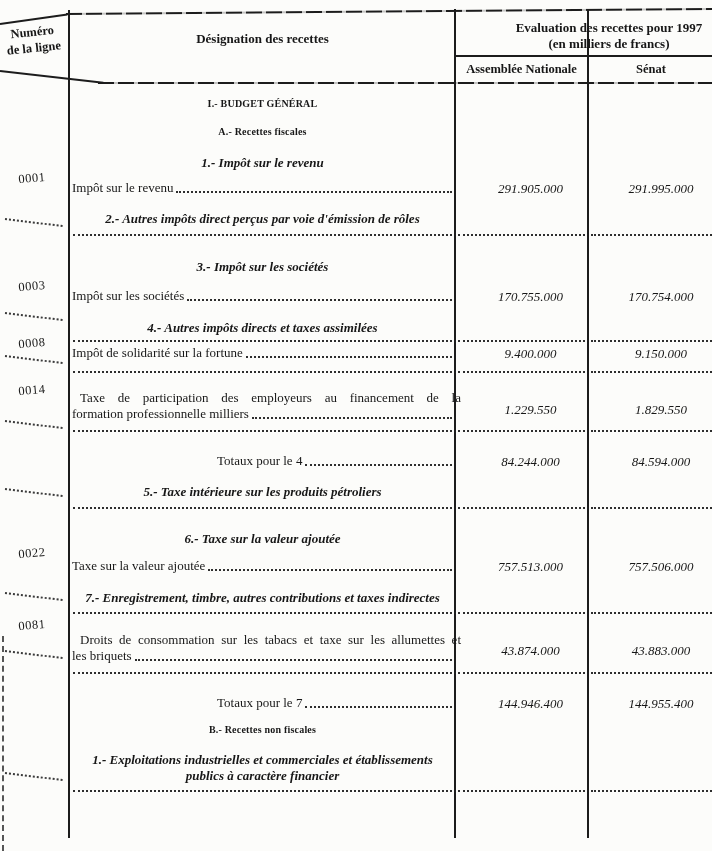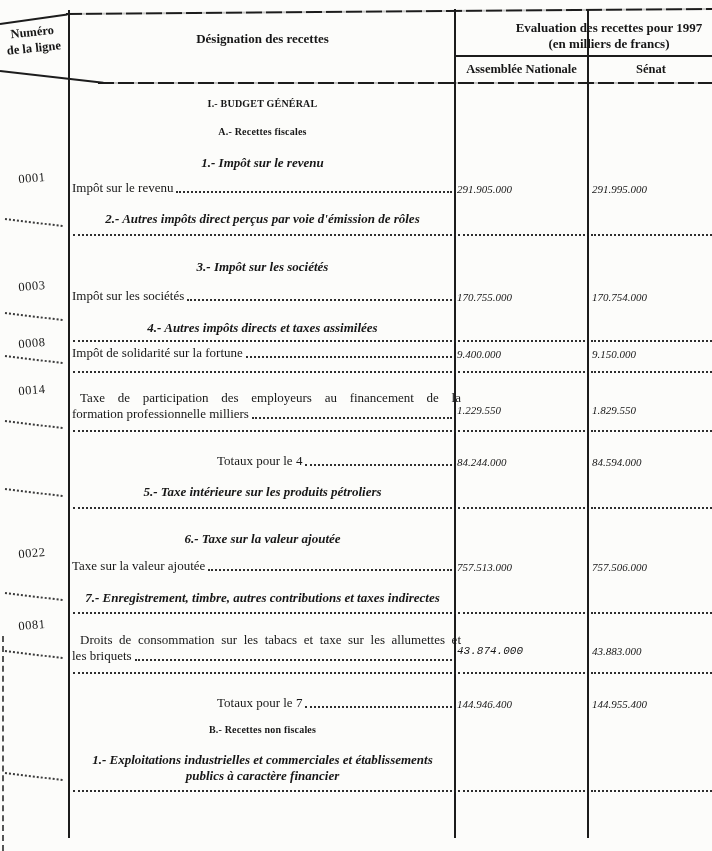--- a/index.html
+++ b/index.html
@@ -14,21 +14,21 @@
     background:repeating-linear-gradient(90deg,#1c1c1c 0 16px,rgba(28,28,28,.25) 16px 20px);}
   .txt{position:absolute;line-height:16px;}
   .ctr{text-align:center;}
   .b{font-weight:bold;}
   .sec{font-weight:bold;font-size:10px;letter-spacing:.2px;}
   .sub{font-style:italic;font-weight:600;font-size:13px;}
   .item{display:flex;align-items:flex-end;justify-content:center;}
   .item .lab{white-space:nowrap;}
   .leader{flex:1;border-bottom:2px dotted #2e2e2e;margin:0 1px 3px 3px;}
   .jst{text-align:justify;text-align-last:justify;margin-left:8px;}
-  .val{position:absolute;font-style:italic;font-size:11px;line-height:16px;}
+  .val{position:absolute;font-style:italic;font-size:13px;text-align:center;line-height:16px;margin-left:9px;}
   .van{left:457px;width:129px;}
   .vse{left:592px;width:120px;}
   .dotseg{position:absolute;height:0;border-bottom:2px dotted #2e2e2e;}
   .dd{left:73px;width:379px;}
   .da{left:458px;width:127px;}
   .ds{left:591px;width:121px;}
   .numcell{position:absolute;left:0;width:64px;text-align:center;font-size:12.5px;
     transform:rotate(-5deg);letter-spacing:.5px;}
   .numdots{position:absolute;left:5px;width:58px;height:0;border-bottom:2px dotted #3a3a3a;
     transform:rotate(7deg);transform-origin:left center;}
@@ -162,21 +162,21 @@
 
   <div class="dotseg dd" style="top:612px;"></div>
   <div class="dotseg da" style="top:612px;"></div>
   <div class="dotseg ds" style="top:612px;"></div>
 
   <div class="txt jst" style="left:72px;top:632px;width:381px;">Droits de consommation sur les tabacs et taxe sur les allumettes et</div>
   <div class="txt item" style="left:72px;top:648px;width:381px;">
     <span class="lab">les briquets</span>
     <span class="leader"></span>
   </div>
-  <div class="val van" style="top:643px;font-family:Liberation Mono, monospace;">43.874.000</div>
+  <div class="val van" style="top:643px;">43.874.000</div>
   <div class="val vse" style="top:643px;">43.883.000</div>
 
   <div class="dotseg dd" style="top:672px;"></div>
   <div class="dotseg da" style="top:672px;"></div>
   <div class="dotseg ds" style="top:672px;"></div>
 
   <div class="txt item" style="left:72px;top:695px;width:381px;">
     <span class="tspacer"></span>
     <span class="lab">Totaux pour le 7</span>
     <span class="leader"></span>

